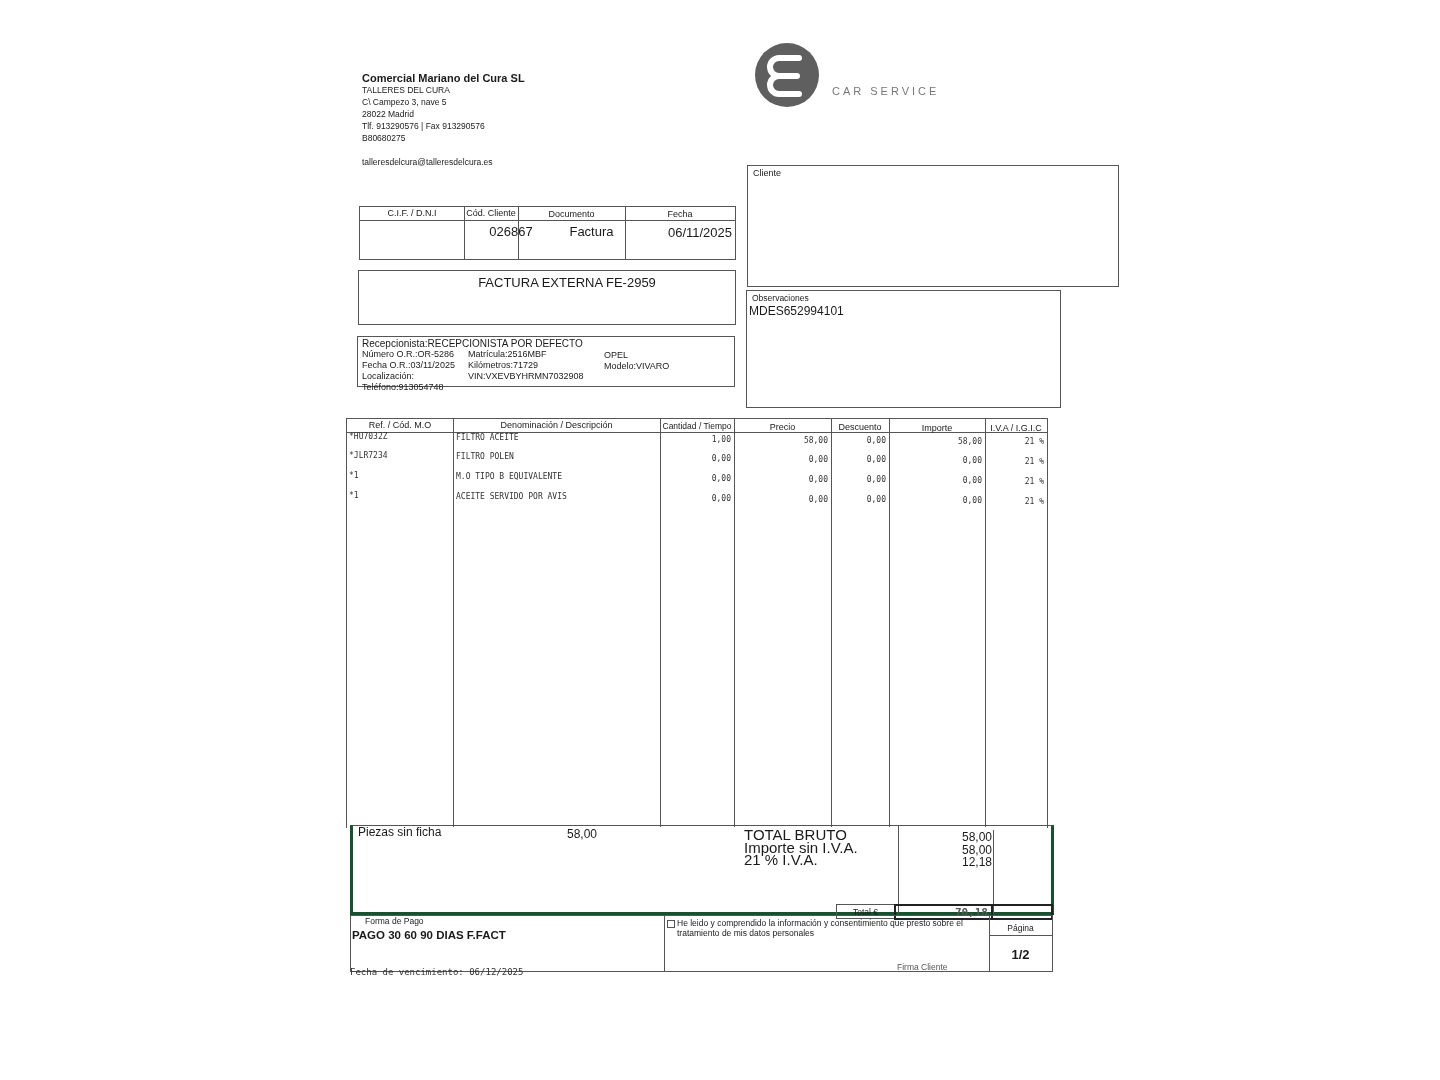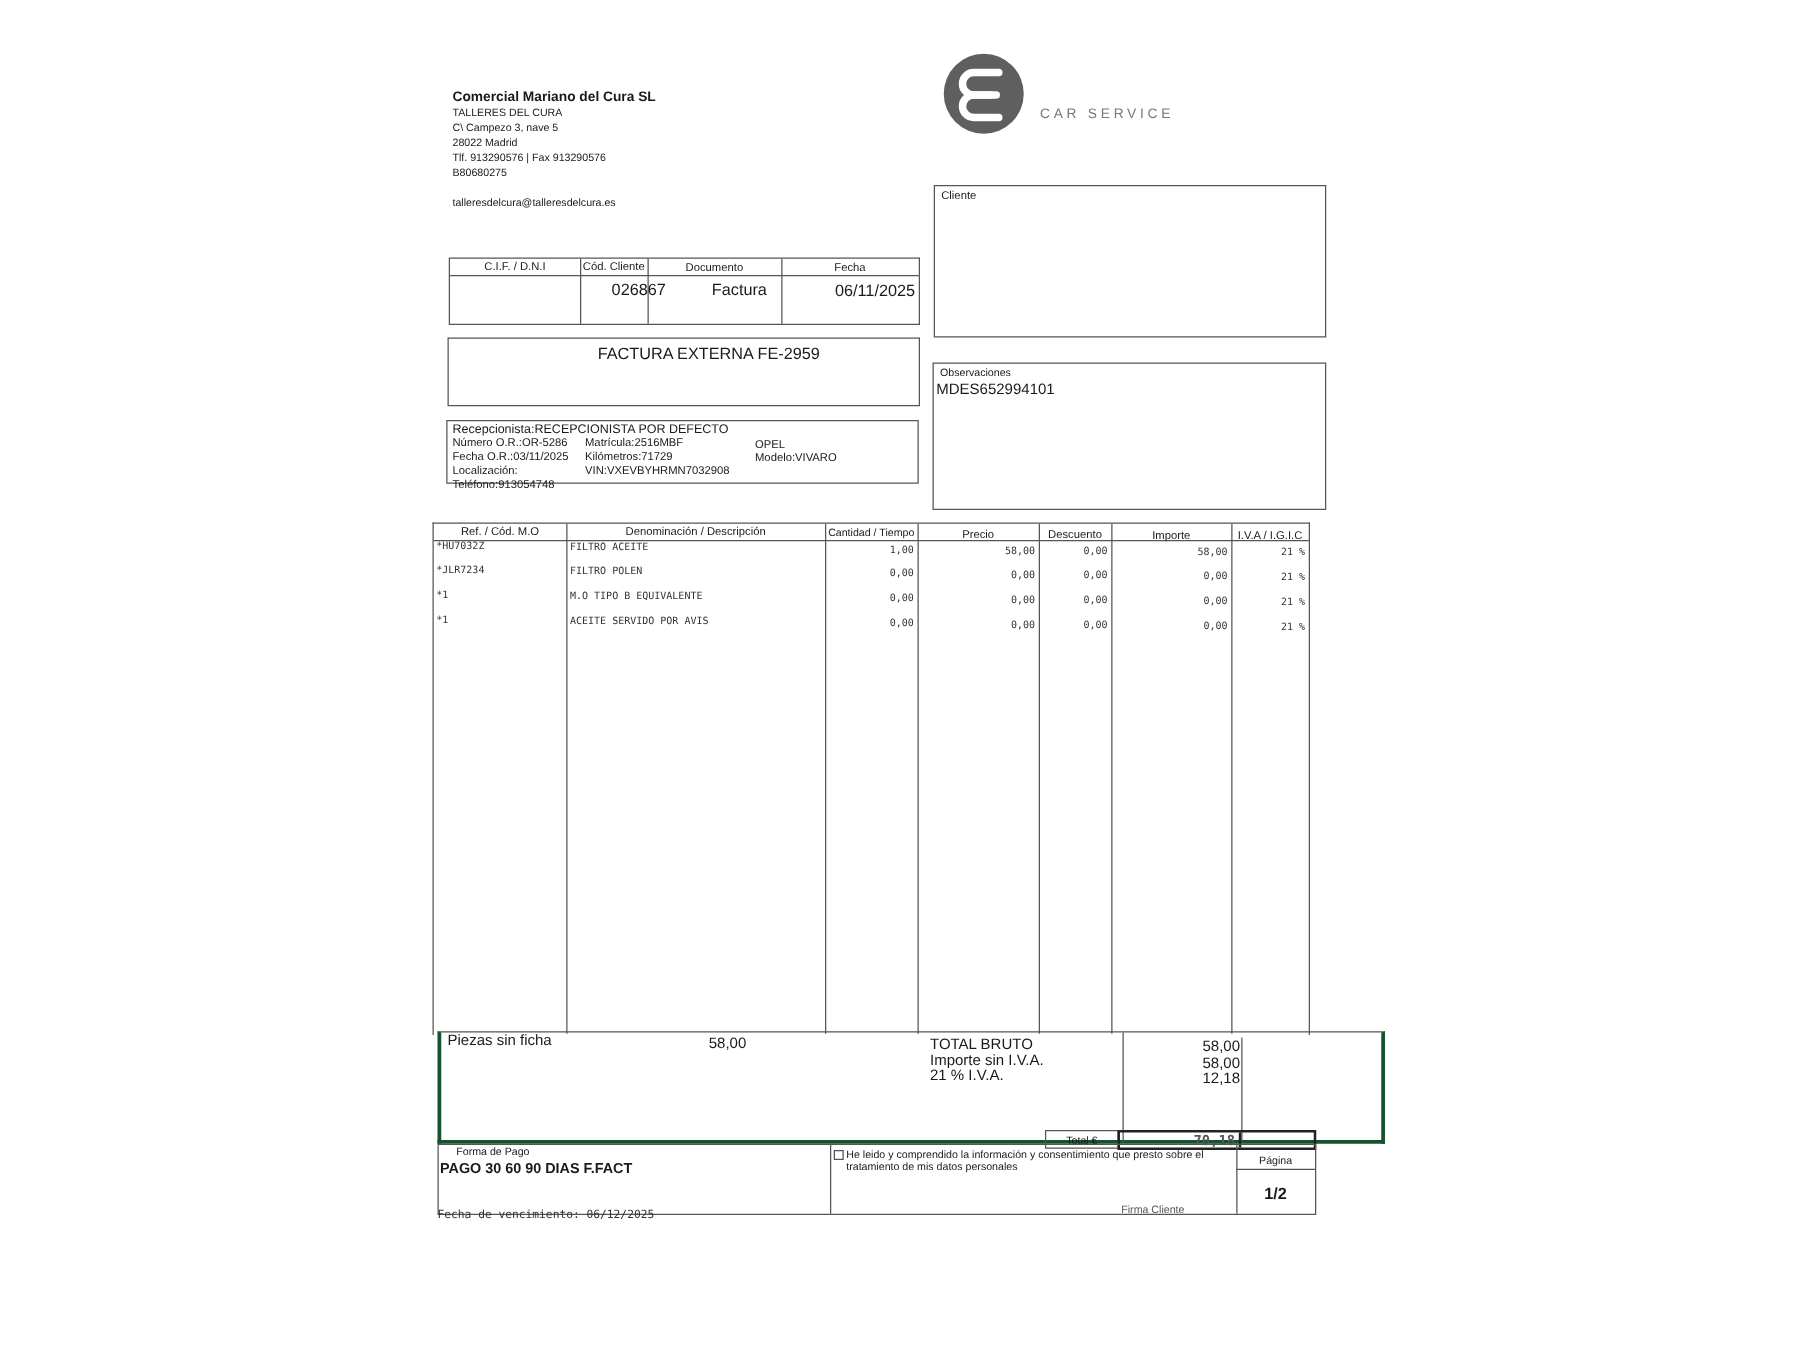--- a/index.html
+++ b/index.html
@@ -68,21 +68,21 @@
   <div class="abs t9" style="left:4px; top:23px;">Fecha O.R.:03/11/2025</div>
   <div class="abs t9" style="left:4px; top:34px;">Localización:</div>
   <div class="abs t9" style="left:4px; top:45px;">Teléfono:913054748</div>
   <div class="abs t9" style="left:110px; top:12px;">Matrícula:2516MBF</div>
   <div class="abs t9" style="left:110px; top:23px;">Kilómetros:71729</div>
   <div class="abs t9" style="left:110px; top:34px;">VIN:VXEVBYHRMN7032908</div>
   <div class="abs t9" style="left:246px; top:13px;">OPEL</div>
   <div class="abs t9" style="left:246px; top:24px;">Modelo:VIVARO</div>
 </div>
 
-<div class="box" style="left:747px; top:148px; width:314px; height:122px;">
+<div class="box" style="left:747px; top:165px; width:372px; height:122px;">
   <div class="abs t9" style="left:5px; top:2px;">Cliente</div>
   <div class="abs t11" style="left:5px; top:16px;"></div>
 </div>
 
 <div class="box" style="left:746px; top:290px; width:315px; height:118px;">
   <div class="abs" style="left:5px; top:2px; font-size:8.5px;">Observaciones</div>
   <div class="abs" style="left:2px; top:13px; font-size:12px;">MDES652994101</div>
 </div>
 
 <div class="abs" style="left:346px; top:418px; width:702px; height:410px; border:1px solid #555; border-bottom:none; box-sizing:border-box;">
@@ -130,26 +130,26 @@
 
   <div class="abs mono" style="left:2px; top:72px; font-size:8px; color:#333;">*1</div>
   <div class="abs mono" style="left:109px; top:73px; font-size:8px; color:#333;">ACEITE SERVIDO POR AVIS</div>
   <div class="abs mono cell-r" style="left:313px; top:75px; width:71px; font-size:8px; color:#333;">0,00</div>
   <div class="abs mono cell-r" style="left:387px; top:76px; width:94px; font-size:8px; color:#333;">0,00</div>
   <div class="abs mono cell-r" style="left:484px; top:76px; width:55px; font-size:8px; color:#333;">0,00</div>
   <div class="abs mono cell-r" style="left:542px; top:77px; width:93px; font-size:8px; color:#333;">0,00</div>
   <div class="abs mono cell-r" style="left:638px; top:78px; width:59px; font-size:8px; color:#333;">21 %</div>
 </div>
 
-<div class="abs" style="left:350px; top:825px; width:758px; height:90px; border:3px solid #14532d; border-top:1px solid #555; box-sizing:border-box;">
+<div class="abs" style="left:350px; top:825px; width:704px; height:90px; border:3px solid #14532d; border-top:1px solid #555; box-sizing:border-box;">
   <div class="vline" style="left:545px; top:0; height:88px;"></div>
   <div class="vline" style="left:640px; top:4px; height:84px;"></div>
   <div class="abs" style="left:5px; top:-1px; font-size:12px;">Piezas sin ficha</div>
   <div class="abs" style="left:214px; top:1px; font-size:12px;">58,00</div>
-  <div class="abs" style="left:391px; top:3px; font-size:12px; line-height:12.5px;">
+  <div class="abs" style="left:391px; top:3px; font-size:15px; line-height:12.5px;">
     <div>TOTAL BRUTO</div>
     <div>Importe sin I.V.A.</div>
     <div>21 % I.V.A.</div>
   </div>
   <div class="abs" style="left:546px; top:5px; width:93px; text-align:right; font-size:12px; line-height:12.5px;">
     <div>58,00</div>
     <div>58,00</div>
     <div>12,18</div>
   </div>
 </div>

